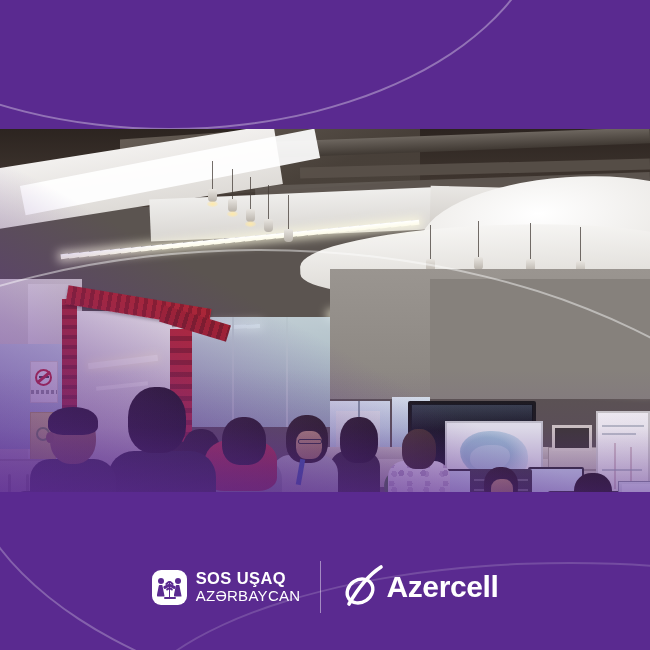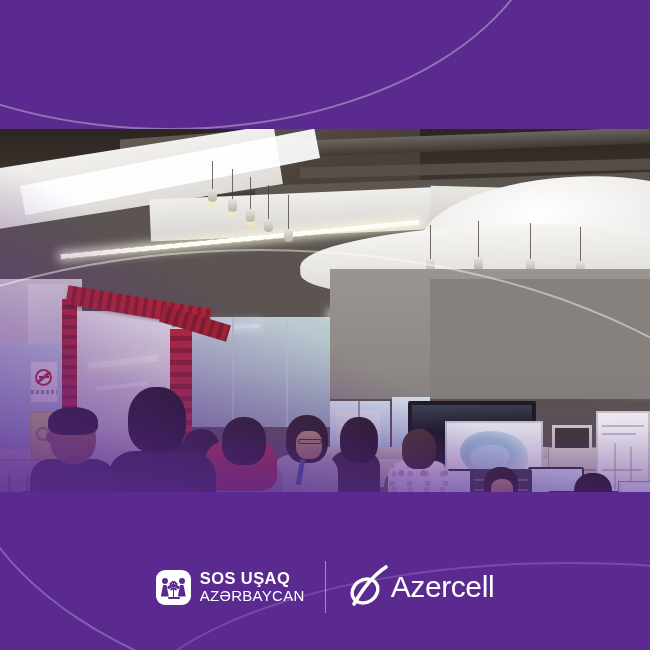--- a/index.html
+++ b/index.html
@@ -509,21 +509,21 @@
   #logo-divider {
     width:1px; height:52px;
     background:rgba(255,255,255,.45);
     margin:0 20px;
     flex:0 0 auto;
   }
 
   #azercell-logo { display:flex; align-items:center; gap:1px; }
   #az-mark { width:44px; height:46px; flex:0 0 auto; }
   #az-text {
-    font-size:30px; font-weight:normal; color:#ffffff;
+    font-size:30px; font-weight:bold; color:#ffffff;
     letter-spacing:-0.4px;
   }
 </style>
 </head>
 <body>
 
 <div id="card">
 
   <div id="top-band">
     <div class="arc"></div>

